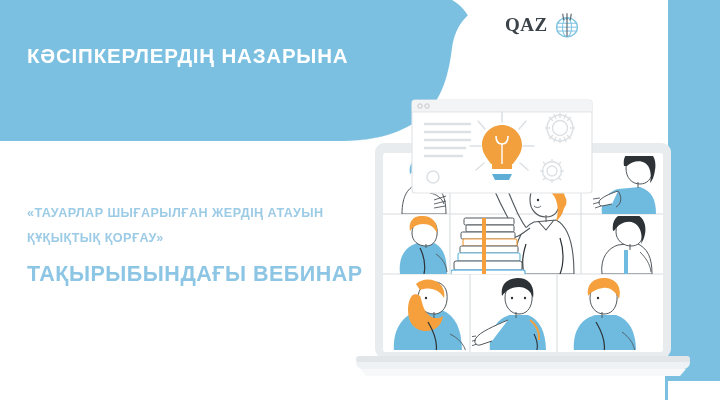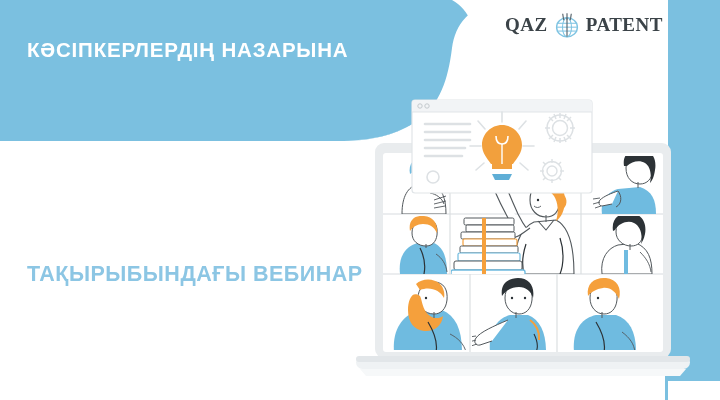--- a/index.html
+++ b/index.html
@@ -10,21 +10,21 @@
     position:relative;
   }
   #poster{position:absolute;inset:0;width:720px;height:400px;overflow:hidden;background:#fff;}
 
   
   .bg-layer{position:absolute;inset:0;}
   .bg-svg{position:absolute;left:0;top:0;width:720px;height:400px;}
 
   
   .header-title{
-    position:absolute;left:27px;top:38px;
+    position:absolute;left:27px;top:44px;
     color:#ffffff;font-size:20.5px;font-weight:700;
     letter-spacing:0.8px;line-height:1.15;white-space:nowrap;
     font-family:"Liberation Sans","DejaVu Sans",sans-serif;
   }
 
   
   .logo{
     position:absolute;left:505px;top:12px;
     display:flex;align-items:center;gap:4px;
     font-family:"Liberation Serif","DejaVu Serif",serif;
@@ -95,23 +95,26 @@
         <ellipse cx="17" cy="17.5" rx="5.2" ry="11" fill="none" stroke="#7FC4E2" stroke-width="1.2"></ellipse>
         <line x1="5.2" y1="13" x2="28.8" y2="13" stroke="#7FC4E2" stroke-width="1.2"></line>
         <line x1="5.2" y1="17.5" x2="28.8" y2="17.5" stroke="#7FC4E2" stroke-width="1.2"></line>
         <line x1="5.2" y1="22" x2="28.8" y2="22" stroke="#7FC4E2" stroke-width="1.2"></line>
         <line x1="17" y1="6.6" x2="17" y2="28.4" stroke="#5E6B73" stroke-width="1.4"></line>
         <path d="M12 2 L13.3 9.5" stroke="#5E6B73" stroke-width="1.4" fill="none"></path>
         <path d="M22 2 L20.7 9.5" stroke="#5E6B73" stroke-width="1.4" fill="none"></path>
         <path d="M17 1.5 L17 9" stroke="#5E6B73" stroke-width="1.4" fill="none"></path>
       </svg>
     </span>
-    <span class="logo-word">PATENT</span>
   </div>
 
+  <div class="subtitle">
+    <span class="ln">«ТАУАРЛАР ШЫҒАРЫЛҒАН ЖЕРДІҢ АТАУЫН</span>
+    <span class="ln">ҚҰҚЫҚТЫҚ ҚОРҒАУ»</span>
+  </div>
   <div class="maintitle">ТАҚЫРЫБЫНДАҒЫ ВЕБИНАР</div>
 
   <div class="illustration">
     <svg class="ill-svg" viewBox="0 0 350 312" xmlns="http://www.w3.org/2000/svg">
       <defs>
         <clipPath id="cellTL">
             <rect x="36" y="68" width="63" height="58"></rect>
           </clipPath>
         <clipPath id="cellTR">
             <rect x="232" y="68" width="78" height="58"></rect>

